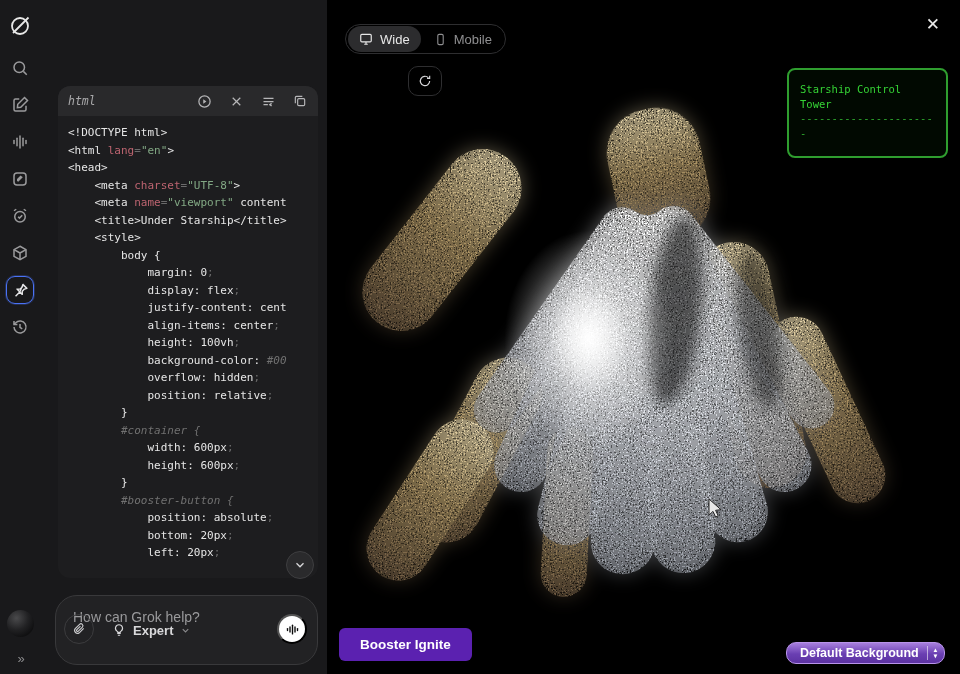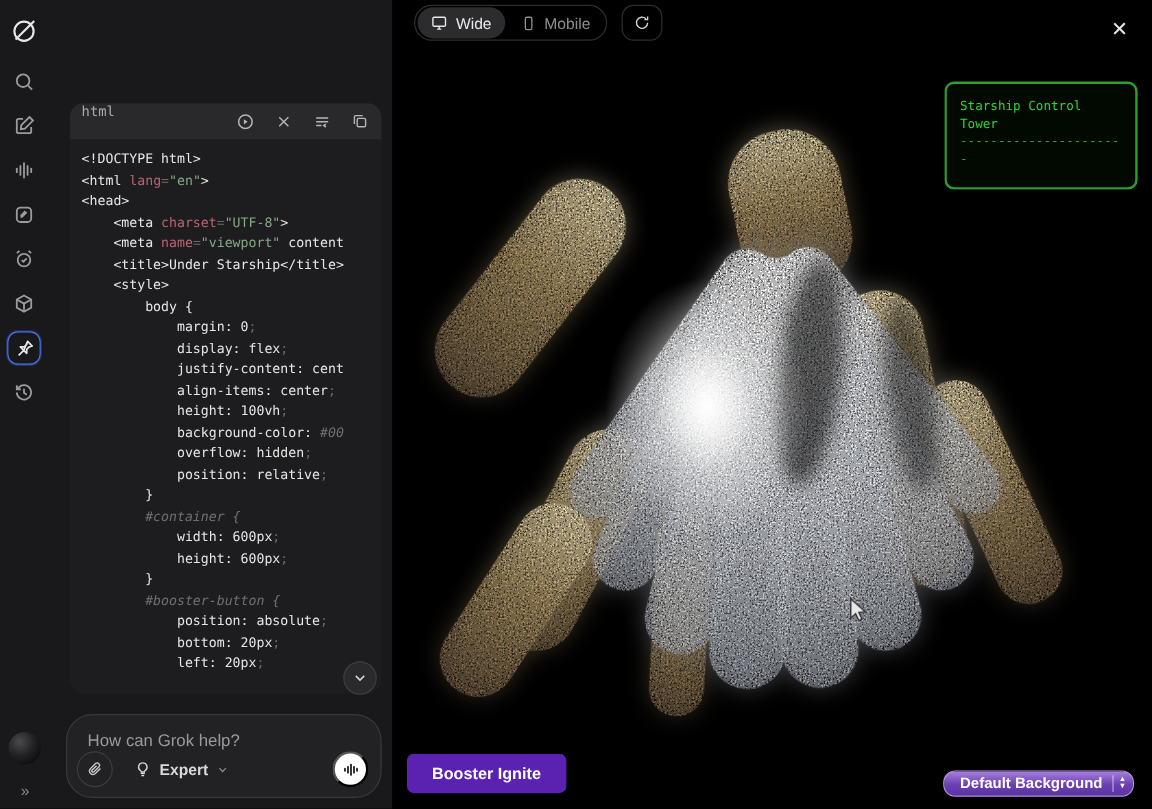--- a/index.html
+++ b/index.html
@@ -20,46 +20,46 @@
   .left { width:287px; height:100%; background:#19191b; position:relative; flex:none; }
   .left-toolbar { position:absolute; top:13px; left:0; right:14px; height:28px; display:flex; justify-content:flex-end; align-items:center; gap:10px; }
   .share-btn { display:flex; align-items:center; gap:7px; height:28px; padding:0 13px; border:1px solid #3a3a3c; border-radius:14px; color:#e8e8e8; font-size:13px; font-weight:bold; background:transparent; cursor:pointer; }
   .tool-ic { width:26px; height:26px; display:flex; align-items:center; justify-content:center; color:#cfcfd1; cursor:pointer; }
   .dots { font-size:15px; color:#cfcfd1; letter-spacing:1px; }
 
   .thought { position:absolute; top:57px; left:27px; display:flex; align-items:center; gap:9px; color:#eab308; font-size:13.5px;margin-top:47px; }
 
   
   .codeblock { position:absolute; top:86px; left:18px; width:260px; bottom:96px; border-radius:12px; background:#1d1d1f; overflow:hidden; }
-  .code-header { height:30px; background:#29292b; display:flex; padding:0 10px; }
+  .code-header { height:30px; background:#29292b; display:flex; align-items:center; padding:0 10px;font-style:italic; }
   .code-lang { font-family:"DejaVu Sans Mono", monospace; font-size:11.5px; color:#a9a9ab; }
   .code-actions { margin-left:auto; display:flex; align-items:center; gap:16px; color:#b6b6b8; }
   .code-actions .cic { width:16px; height:16px; display:flex; align-items:center; justify-content:center; cursor:pointer; }
   .code-body { padding:8px 0 0 10px; font-family:"DejaVu Sans Mono", monospace; font-size:11px; line-height:17.5px; white-space:pre; overflow:hidden; height:calc(100% - 30px); }
   .tk-p { color:#e6e6e6; }
   .tk-a { color:#bd6470; }
   .tk-s { color:#82a884; }
   .tk-d { color:#6b6b6b; }
   .tk-c { color:#707070; font-style:italic; }
 
   .scroll-down { position:absolute; bottom:95px; right:13px; width:28px; height:28px; border-radius:50%; background:#2a2a2c; border:1px solid #3e3e40; color:#d8d8da; display:flex; align-items:center; justify-content:center; cursor:pointer; z-index:3; }
 
   
   .composer { position:absolute; left:15px; right:9px; bottom:9px; height:70px; background:#222224; border:1px solid #39393b; border-radius:22px; }
   .composer-placeholder { position:absolute; top:13px; left:17px; color:#9a9a9c; font-size:14px; }
-  .composer-row { position:absolute; left:8px; right:10px; bottom:7px; height:32px; display:flex; align-items:center; }
+  .composer-row { position:absolute; left:8px; right:10px; bottom:18px; height:32px; display:flex; }
   .attach-btn { width:30px; height:30px; border-radius:50%; border:1px solid #3c3c3e; display:flex; align-items:center; justify-content:center; color:#c9c9cb; background:transparent; cursor:pointer; }
   .mode-btn { display:flex; align-items:center; gap:7px; margin-left:18px; color:#d8d8da; font-size:13px; font-weight:bold; cursor:pointer; }
   .mode-btn .chev { color:#8a8a8c; }
   .voice-btn { margin-left:auto; width:30px; height:30px; border-radius:50%; background:#fff; display:flex; align-items:center; justify-content:center; color:#0a0a0a; cursor:pointer; }
 
   
   .right { flex:1; position:relative; background:#000; overflow:hidden; }
   .scene { position:absolute; left:0; top:0; }
-  .preview-toolbar { position:absolute; top:4px; left:18px; display:flex; align-items:center; gap:12px; z-index:5; }
+  .preview-toolbar { position:absolute; top:24px; left:18px; display:flex; align-items:center; gap:12px; z-index:5;flex-direction:column; }
   .seg-group { display:flex; align-items:center; border:1px solid #2e2e30; border-radius:16px; height:30px; padding:2px; gap:2px; }
   .seg { display:flex; align-items:center; gap:7px; height:26px; padding:0 11px; border-radius:13px; font-size:13px; cursor:pointer; }
   .seg.on { background:#2c2c2e; color:#e8e8e8; }
   .seg.off { color:#8f8f91; }
   .refresh-btn { width:34px; height:30px; border:1px solid #2e2e30; border-radius:10px; display:flex; align-items:center; justify-content:center; color:#d8d8da; background:transparent; cursor:pointer; }
   .close-btn { position:absolute; top:14px; right:20px; color:#e8e8e8; font-size:17px; cursor:pointer; z-index:5; }
 
   
   .terminal { position:absolute; top:68px; right:12px; width:161px; background:rgba(1,10,1,0.88); border:2px solid #2f9e2f; border-radius:8px; padding:12px 11px 10px; font-family:"DejaVu Sans Mono", monospace; font-size:10.5px; line-height:14.5px; color:#35d435; z-index:4; }
   .terminal .t-title { margin-bottom:0; }

